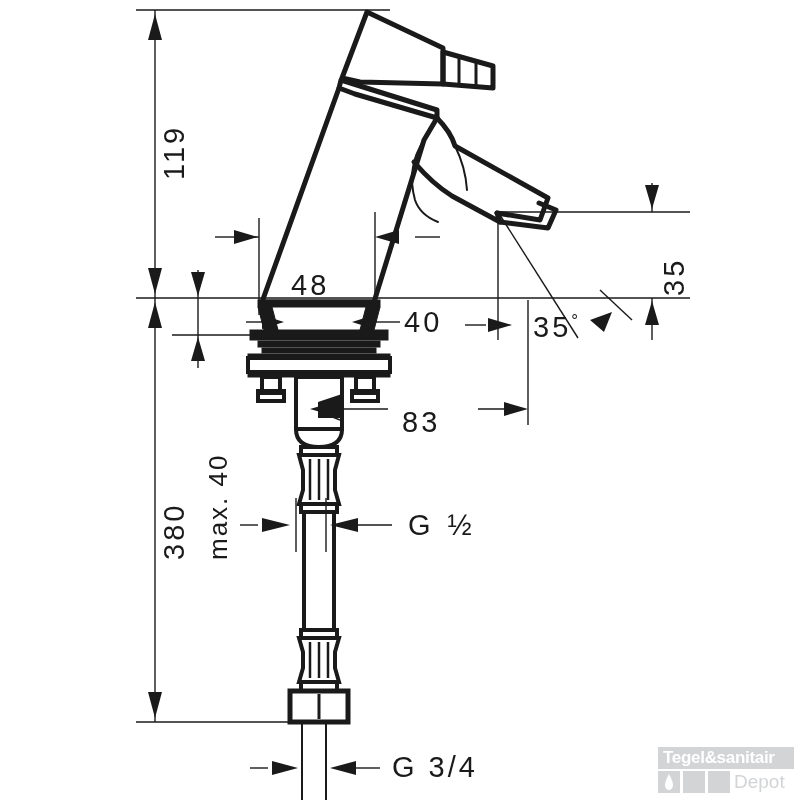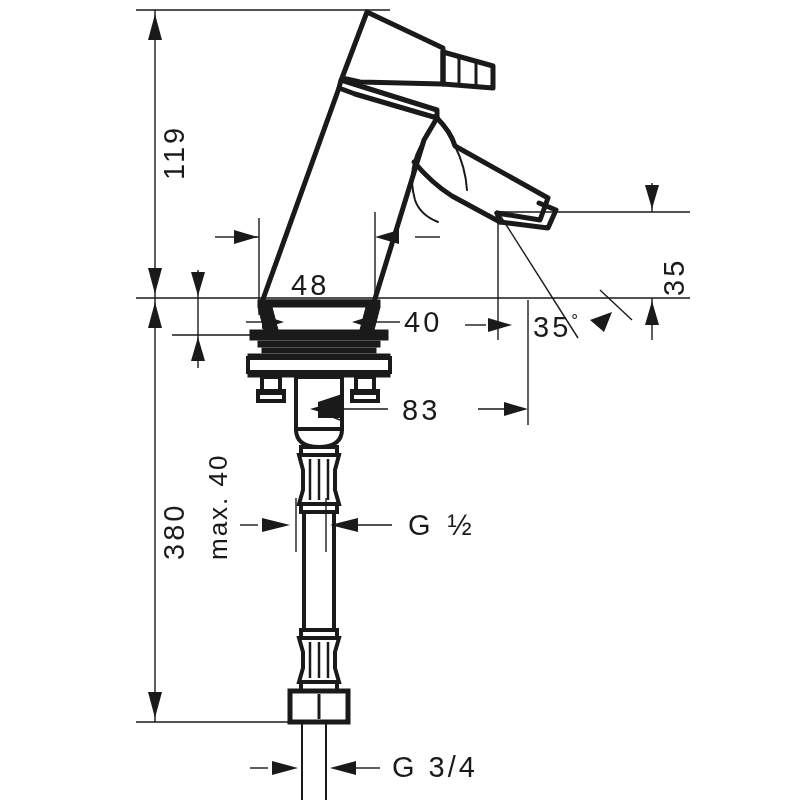--- a/index.html
+++ b/index.html
@@ -306,28 +306,43 @@
   <div class="dim-label vert-label" style="left:160px; top:180px;">119</div>
 
   <div class="dim-label vert-label" style="left:160px; top:560px;">380</div>
 
   <div class="dim-label vert-label" style="left:205px; top:560px; font-size:26px; letter-spacing:2px;">max. 40</div>
 
   <div class="dim-label" style="left:291px; top:223px;margin-top:48px;">48</div>
 
   <div class="dim-label" style="left:404px; top:308px;">40</div>
 
-  <div class="dim-label" style="left:402px; top:396px;">83</div>
+  <div class="dim-label" style="left:402px; top:408px;">83</div>
 
   <div class="dim-label vert-label" style="left:660px; top:296px;">35</div>
 
   <div class="dim-label" style="left:533px; top:312px;">
     <span>35</span><span class="deg-sup">°</span>
   </div>
 
   <div class="dim-label" style="left:408px; top:511px;">
     <span>G</span><span style="display:inline-block;width:14px"></span><span class="frac">½</span>
   </div>
 
   <div class="dim-label" style="left:392px; top:753px;">G 3/4</div>
 
+  <div id="logo">
+    <div class="logo-bar">
+      <span class="logo-bar-text">Tegel&amp;sanitair</span>
+    </div>
+    <div class="logo-row">
+      <div class="sq sq1">
+        <svg class="drop" viewBox="0 0 8 16">
+          <path d="M4 0 C4 0 8 7 8 11 C8 14 6.2 16 4 16 C1.8 16 0 14 0 11 C0 7 4 0 4 0 Z" fill="#ffffff"></path>
+        </svg>
+      </div>
+      <div class="sq sq2"></div>
+      <div class="sq sq3"></div>
+      <span class="depot-text">Depot</span>
+    </div>
+  </div>
 
 </div>
 
 </body></html>

